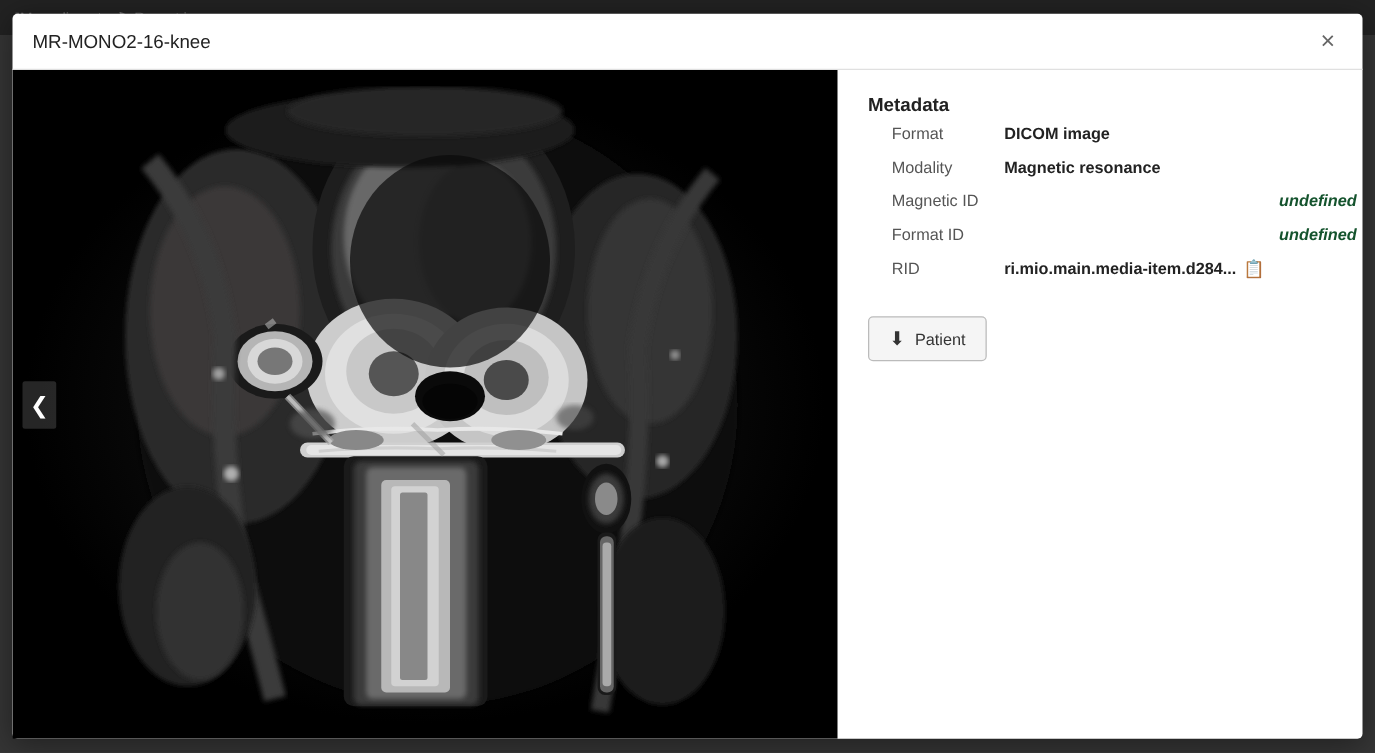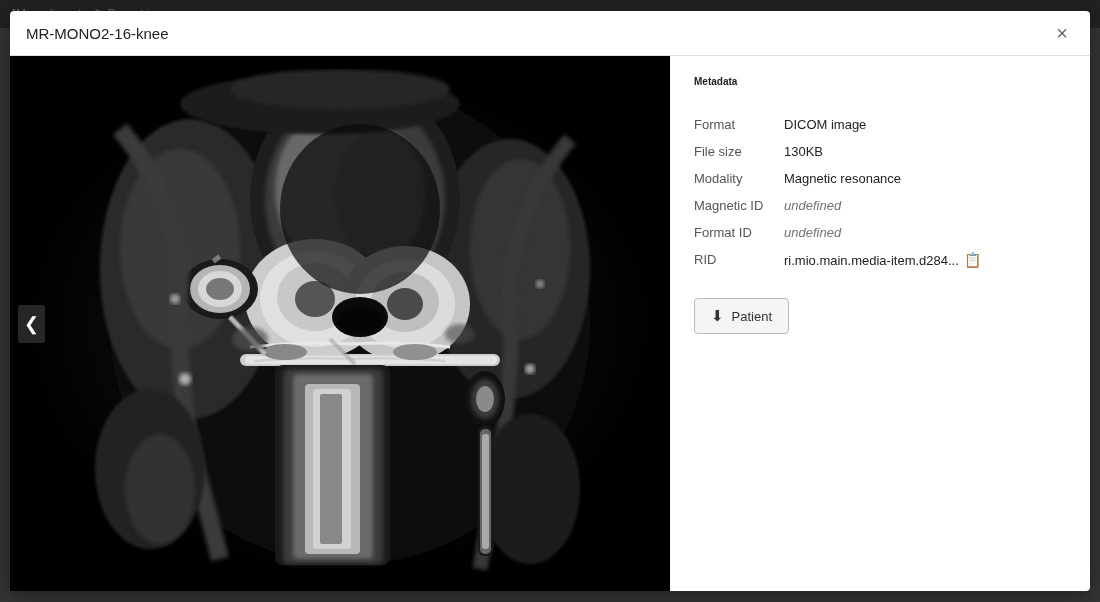--- a/index.html
+++ b/index.html
@@ -89,60 +89,62 @@
       border-radius: 2px;
     }
 
     .metadata-panel {
       flex: 1;
       padding: 20px 24px;
       overflow-y: auto;
     }
 
     .metadata-heading {
-      font-size: 10px;
+      font-size: 15px;
       font-weight: 600;
       color: #222;
-      margin-bottom: 24px;
+      margin-bottom: 0;
     }
 
     .metadata-table {
       width: 100%;
       border-collapse: collapse;
+      margin-left: 19px;
     }
 
     .metadata-table tr {
       border-bottom: none;
     }
 
     .metadata-table td {
       padding: 6px 0;
       font-size: 13px;
       vertical-align: top;
     }
 
     .meta-key {
       color: #555;
       width: 90px;
       font-weight: 400;
     }
 
     .meta-val {
       color: #222;
-      font-weight: 400;
+      font-weight: 700;
     }
 
     .meta-val.italic {
       font-style: italic;
-      color: #737373;
+      color: #14532d;
+      text-align: right;
     }
 
     .rid-row {
       display: flex;
-      align-items: center;
+      align-items: flex-start;
       gap: 6px;
     }
 
     .copy-icon {
       cursor: pointer;
       color: #555;
       font-size: 14px;
     }
 
     .download-btn {
@@ -333,24 +335,20 @@
     <div class="metadata-panel">
       <div class="metadata-heading">Metadata</div>
 
       <table class="metadata-table">
         <tbody>
           <tr>
             <td class="meta-key">Format</td>
             <td class="meta-val">DICOM image</td>
           </tr>
           <tr>
-            <td class="meta-key">File size</td>
-            <td class="meta-val">130KB</td>
-          </tr>
-          <tr>
             <td class="meta-key">Modality</td>
             <td class="meta-val">Magnetic resonance</td>
           </tr>
           <tr>
             <td class="meta-key">Magnetic ID</td>
             <td class="meta-val italic">undefined</td>
           </tr>
           <tr>
             <td class="meta-key">Format ID</td>
             <td class="meta-val italic">undefined</td>

